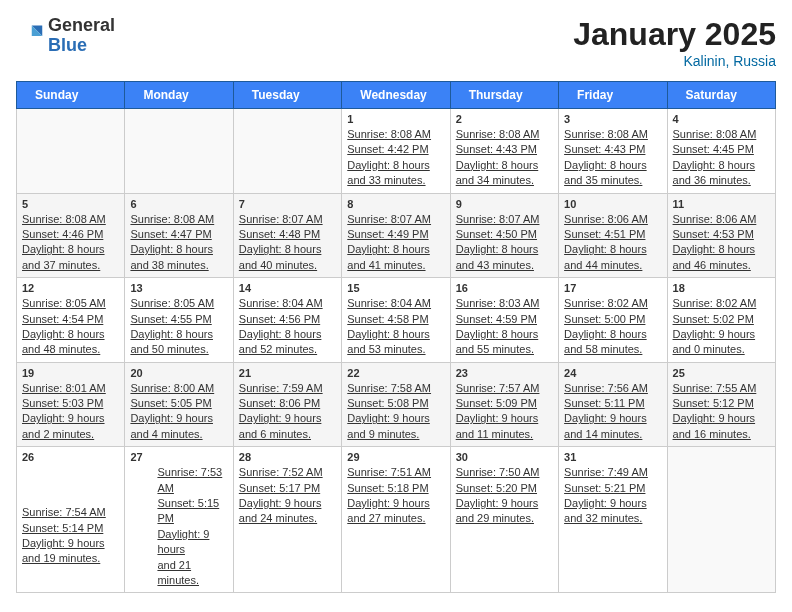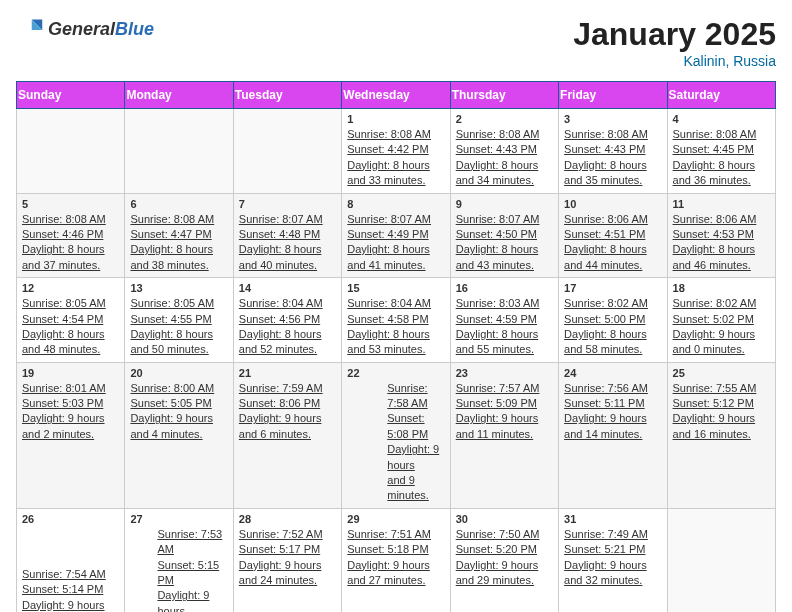--- a/index.html
+++ b/index.html
@@ -16,22 +16,22 @@
       align-items: flex-start;
       margin-bottom: 12px;
     }
     .logo {
       display: flex;
       align-items: center;
       gap: 4px;
     }
     .logo-text {
       display: flex;
+      flex-direction: column;
       line-height: 1.1;
-      font-style: italic;
     }
     .logo-general {
       font-size: 18px;
       font-weight: bold;
       color: #333;
     }
     .logo-blue {
       font-size: 18px;
       font-weight: bold;
       color: #2a6db5;
@@ -52,25 +52,25 @@
     .location {
       font-size: 14px;
       color: #0369a1;
     }
     .calendar {
       width: 100%;
       border-collapse: collapse;
       border: 1px solid #ccc;
     }
     .calendar th {
-      background: #d946ef;
+      background: #3b82f6;
       color: #fff;
       font-size: 12px;
       font-weight: bold;
-      padding: 6px 1px;
+      padding: 6px 18px;
       text-align: left;
       border: 1px solid #1e5a9a;
     }
     .calendar td {
       vertical-align: top;
       padding: 4px 5px;
       border: 1px solid #ccc;
       width: 108px;
       min-height: 80px;
       font-size: 10px;
@@ -280,21 +280,21 @@
         </td>
         <td>
           <div class="day-num">21</div>
           <div class="day-info" style="white-space: pre-line;">Sunrise: 7:59 AM
 Sunset: 8:06 PM
 Daylight: 9 hours
 and 6 minutes.</div>
         </td>
         <td>
           <div class="day-num">22</div>
-          <div class="day-info" style="white-space: pre-line; margin-left: 40px;">Sunrise: 7:58 AM
+          <div class="day-info" style="white-space: pre-line;">Sunrise: 7:58 AM
 Sunset: 5:08 PM
 Daylight: 9 hours
 and 9 minutes.</div>
         </td>
         <td>
           <div class="day-num">23</div>
           <div class="day-info" style="white-space: pre-line;">Sunrise: 7:57 AM
 Sunset: 5:09 PM
 Daylight: 9 hours
 and 11 minutes.</div>

